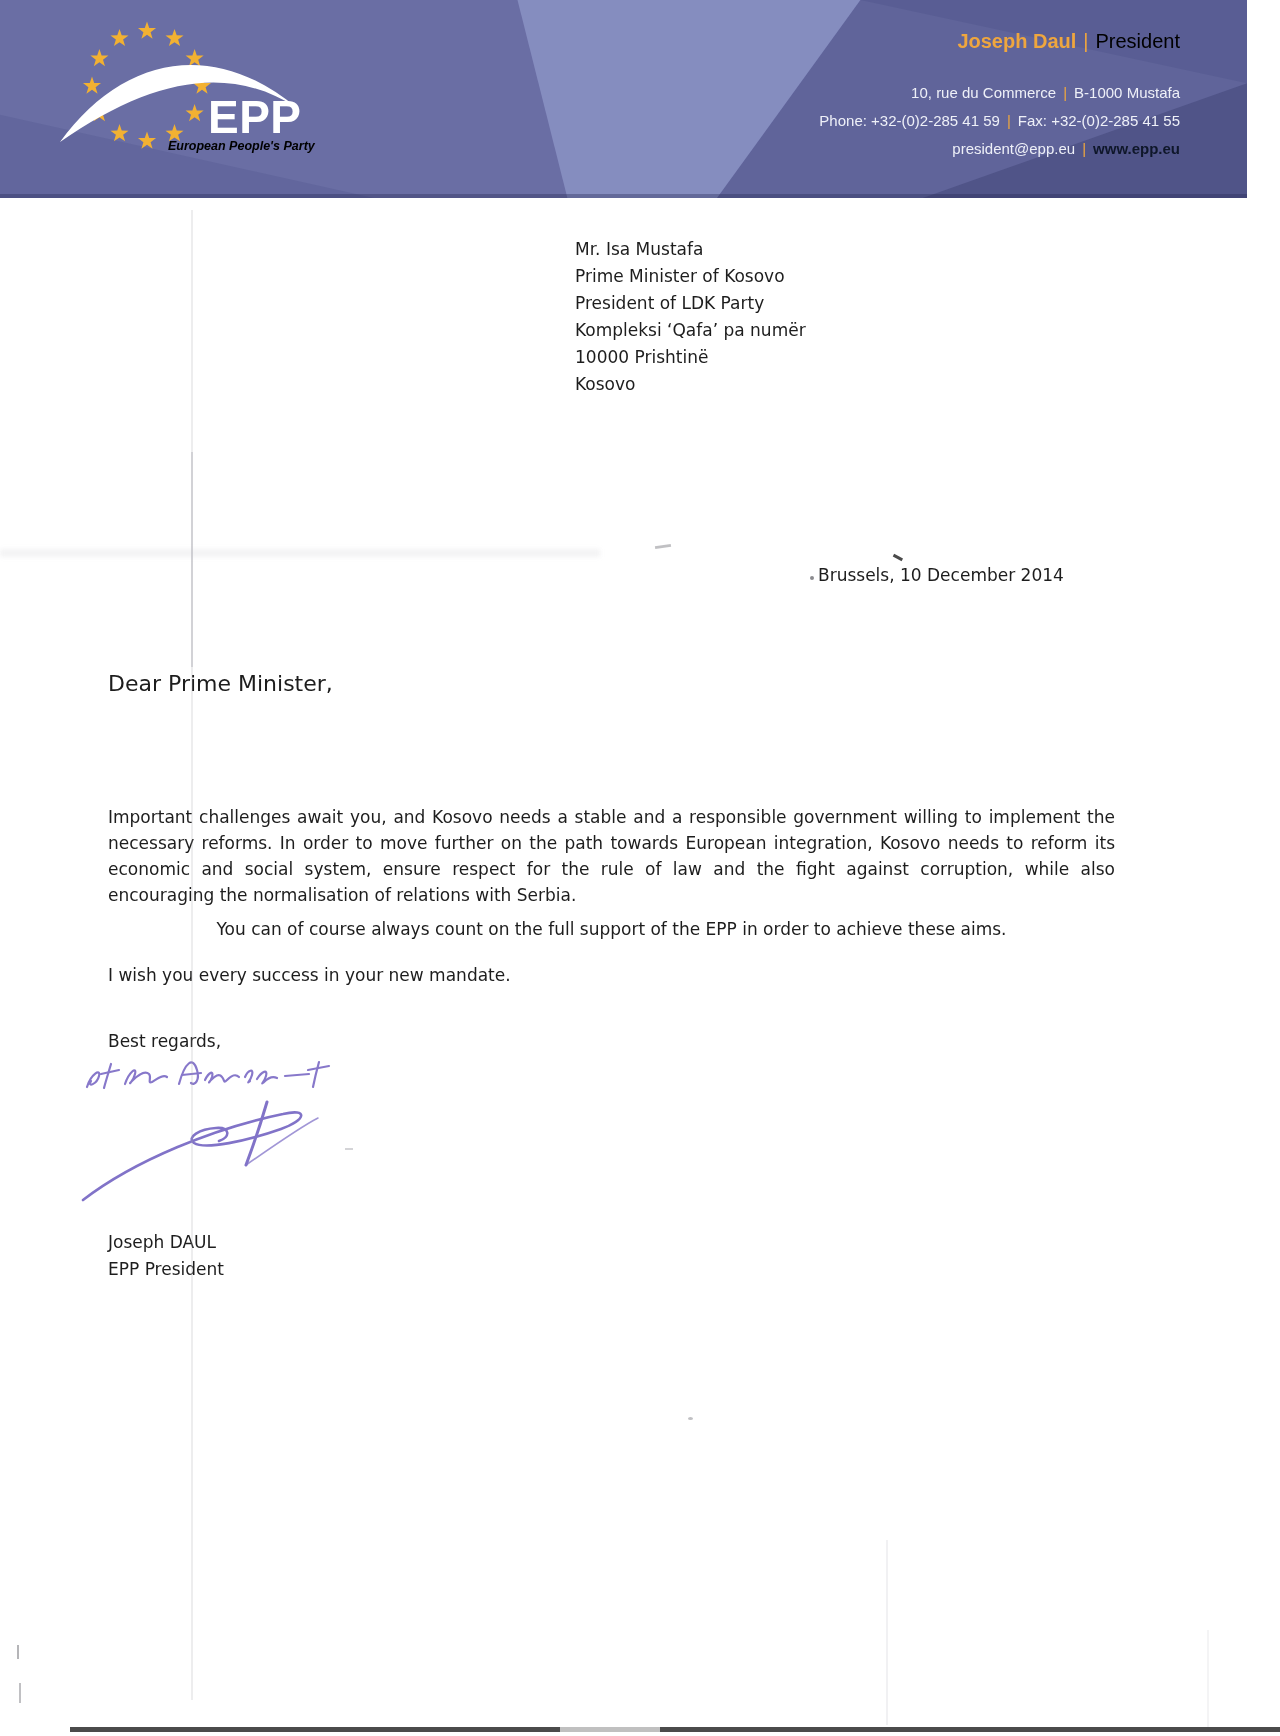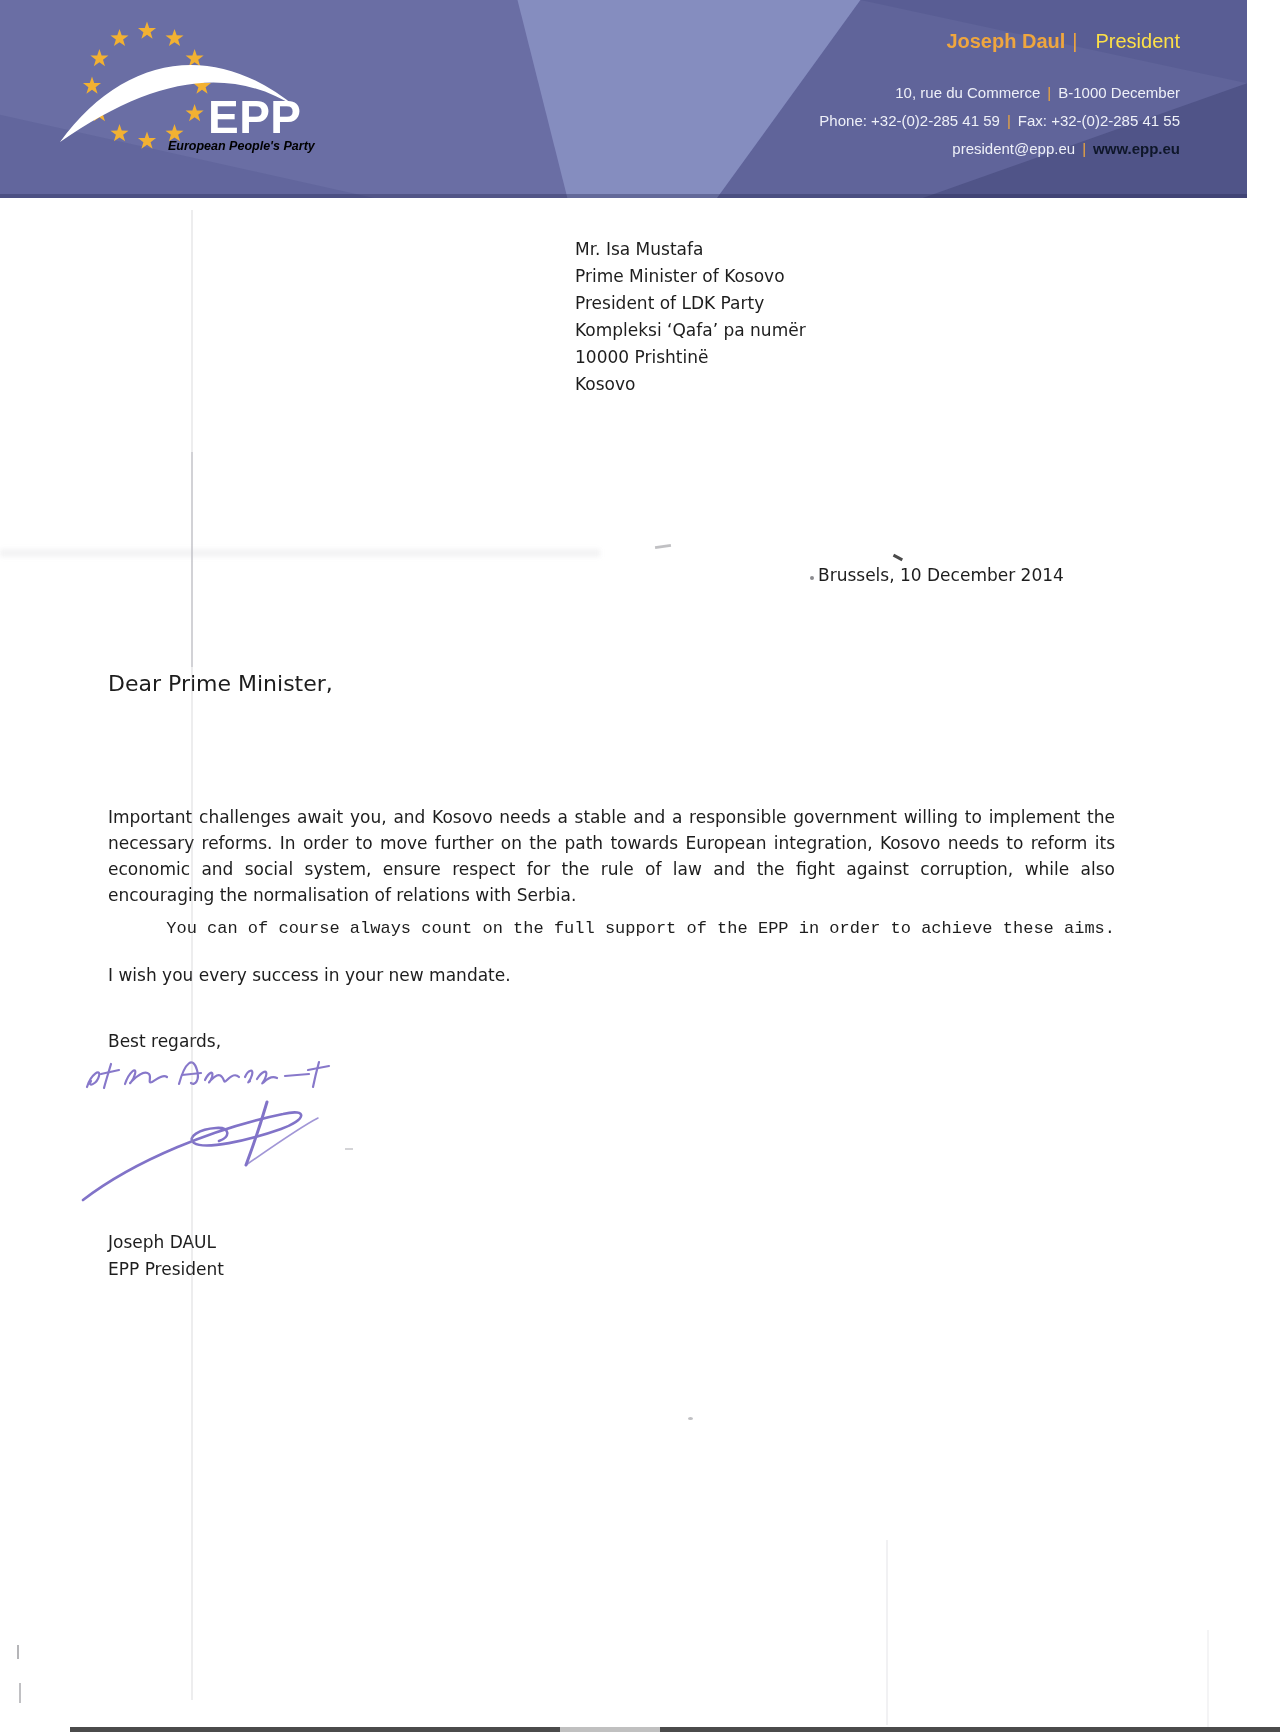--- a/index.html
+++ b/index.html
@@ -10,37 +10,37 @@
   .facet{position:absolute;left:0;top:0;width:100%;height:100%;}
   .facet-light{clip-path:polygon(41.5% 0,69% 0,57.5% 100%,45.5% 100%);background:rgba(172,184,228,0.42);}
   .facet-rdark{clip-path:polygon(69% 0,100% 0,100% 100%,57.5% 100%);background:rgba(46,52,108,0.16);}
   .facet-corner{clip-path:polygon(74% 100%,100% 42%,100% 100%);background:rgba(22,26,72,0.22);}
   .facet-topright{clip-path:polygon(69% 0,100% 0,100% 42%);background:rgba(30,35,95,0.10);}
   .facet-botleft{clip-path:polygon(0 58%,30% 100%,0 100%);background:rgba(30,35,95,0.10);}
   .header-edge{position:absolute;left:0;bottom:0;width:100%;height:4px;background:rgba(38,40,84,0.35);}
   .hdr-name{position:absolute;top:30px;right:67px;font-family:"Liberation Sans",sans-serif;
             font-size:20px;white-space:nowrap;}
   .hdr-name .nm{color:#efa63e;font-weight:bold;}
-  .hdr-name .ttl{color:#fde047;font-weight:normal;margin-left:11px;}
+  .hdr-name .ttl{color:#000000;font-weight:normal;}
   .sep{color:#efa63e;margin:0 7px;font-weight:normal;}
   .hdr-contact{position:absolute;top:79px;right:67px;text-align:right;
                font-family:"Liberation Sans",sans-serif;font-size:15px;line-height:28px;
                color:#eef0f8;white-space:nowrap;}
   .hdr-contact .bold{font-weight:bold;color:#0f172a;}
   .logo-epp{position:absolute;left:208px;top:94px;font-family:"Liberation Sans",sans-serif;
             font-weight:bold;font-size:46px;color:#ffffff;letter-spacing:0.5px;line-height:1;}
   .logo-tagline{position:absolute;left:168px;top:139px;font-family:"Liberation Sans",sans-serif;
                 font-style:italic;font-weight:bold;font-size:12.5px;color:#000000;white-space:nowrap;}
   
   .recipient{position:absolute;left:575px;top:236px;font-size:17px;line-height:27px;}
   .dateline{position:absolute;left:818px;top:565px;font-size:17px;white-space:nowrap;text-align:right;}
   .salutation{position:absolute;left:108px;top:671px;font-size:22px;}
   .para{position:absolute;left:108px;width:1007px;font-size:17px;line-height:26px;
         text-align:justify;margin:0;}
-  .p1{top:736px;} .p2{top:804px;} .p3{top:916px;text-align:right;font-family:Liberation Mono, monospace;} .p4{top:962px;text-align:left;}
+  .p1{top:736px;} .p2{top:804px;} .p3{top:916px;text-align:center;} .p4{top:962px;text-align:left;}
   .closing{position:absolute;left:108px;top:1031px;font-size:17px;}
   .sigblock{position:absolute;left:108px;top:1229px;font-size:17px;line-height:27px;}
   
   .handwriting{position:absolute;left:55px;top:1032px;}
   
   .art{position:absolute;}
   .vline1{left:191px;top:210px;width:1.5px;height:1490px;background:rgba(165,165,172,0.20);}
   .vline1b{left:191px;top:452px;width:1.5px;height:215px;background:rgba(160,160,168,0.35);}
   .vline2{left:886px;top:1540px;width:1.5px;height:185px;background:rgba(170,170,178,0.16);}
   .vline3{left:1207px;top:1630px;width:1.5px;height:100px;background:rgba(170,170,178,0.13);}
@@ -89,21 +89,21 @@
     </svg>
     <div class="logo-epp">EPP</div>
     <div class="logo-tagline">European People's Party</div>
 
     <div class="hdr-name">
       <span class="nm">Joseph Daul</span><span class="sep">|</span><span class="ttl">President</span>
     </div>
 
     <div class="hdr-contact">
       <div>
-        <span>10, rue du Commerce</span><span class="sep">|</span><span>B-1000 December</span>
+        <span>10, rue du Commerce</span><span class="sep">|</span><span>B-1000 Mustafa</span>
       </div>
       <div>
         <span>Phone: +32-(0)2-285 41 59</span><span class="sep">|</span><span>Fax: +32-(0)2-285 41 55</span>
       </div>
       <div>
         <span>president@epp.eu</span><span class="sep">|</span><span class="bold">www.epp.eu</span>
       </div>
     </div>
 
     <div class="header-edge"></div>

